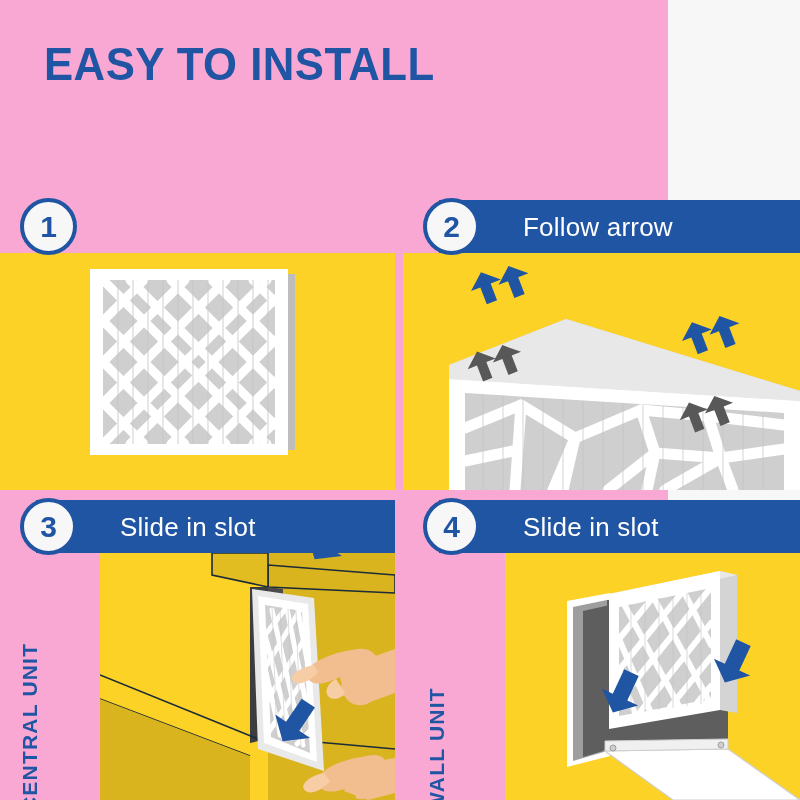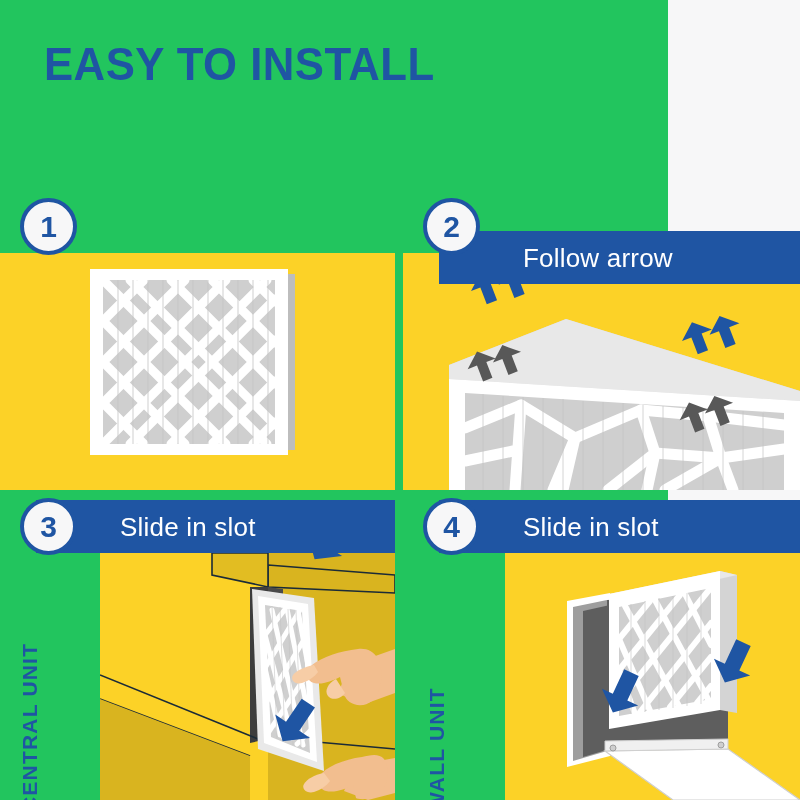--- a/index.html
+++ b/index.html
@@ -2,21 +2,21 @@
 <html><head>
 <meta charset="utf-8">
 <style>
   * { box-sizing: border-box; margin: 0; padding: 0; }
   html, body {
     width: 800px; height: 800px;
     background: #f7f7f8;
     font-family: "Liberation Sans", sans-serif;
     overflow: hidden;
   }
-  #root { position: relative; width: 668px; height: 800px; background: #22c55e; }
+  #root { position: relative; width: 668px; height: 800px; background: #f9a8d4; }
 
   
   .page-title {
     position: absolute;
     left: 44px; top: 36px;
     font-size: 47px;
     font-weight: 700;
     letter-spacing: 0.5px;
     color: #1f55a3;
     font-family: "Liberation Sans", sans-serif;
@@ -192,21 +192,21 @@
           <polygon points="36,33 36,16 26,16 41,3 56,16 46,16 46,33"></polygon>
         </g>
 
         <g fill="#1f55a3" transform="translate(274,75) rotate(-21)">
           <polygon points="10,32 10,14 0,14 16,0 32,14 21,14 21,32"></polygon>
           <polygon points="38,36 38,18 28,18 44,4 60,18 49,18 49,36"></polygon>
         </g>
       </svg>
     </div>
 
-    <div class="step-bar" style="left:36px; top:0px; width:361px;margin-top:31px;">
+    <div class="step-bar" style="left:36px; top:0px; width:361px;">
       <div class="step-label">Follow arrow</div>
     </div>
     <div class="step-circle" style="left:20px; top:-2px;">2</div>
   </div>
 
   <div class="panel" style="left:0px; top:500px; width:395px; height:300px;">
 
     <div class="yellow" style="left:100px; top:53px; width:295px; height:247px;">
       <svg width="295" height="247" viewBox="0 0 295 247">
 

